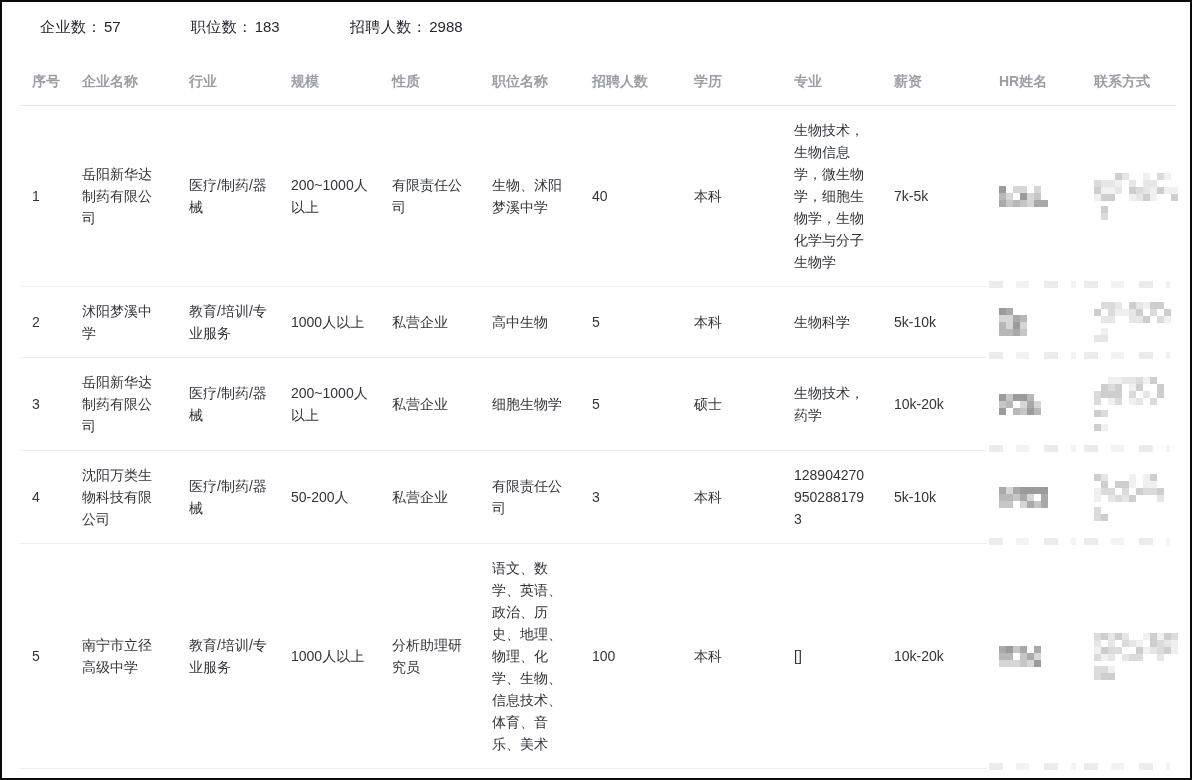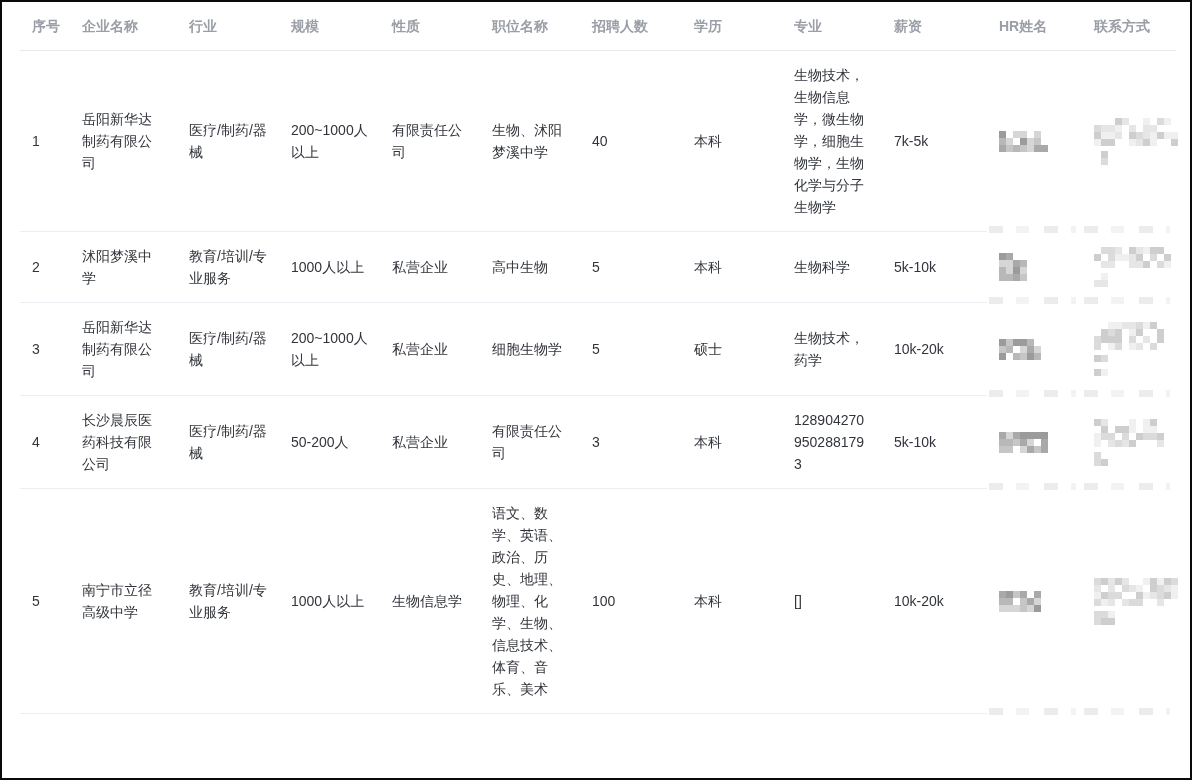--- a/index.html
+++ b/index.html
@@ -63,20 +63,31 @@
   
   [data-mosaic]{display:flex;flex-wrap:wrap;}
   [data-mosaic] i{width:7px;height:7px;display:block;}
   .mosaic-gap{height:5px;}
 </style>
 </head>
 <body>
 
 <div class="page">
 
+  <div class="stats-bar">
+    <div class="stat">
+      <span class="label">企业数：</span><span class="value">57</span>
+    </div>
+    <div class="stat">
+      <span class="label">职位数：</span><span class="value">183</span>
+    </div>
+    <div class="stat">
+      <span class="label">招聘人数：</span><span class="value">2988</span>
+    </div>
+  </div>
 
   <div class="table-wrap">
     <table class="data-table">
       <colgroup>
         <col style="width:50px">
           <col style="width:107px">
           <col style="width:102px">
           <col style="width:101px">
         <col style="width:100px">
           <col style="width:100px">
@@ -368,21 +379,21 @@
                 <i style="background: transparent;"></i>
                 <i style="background: rgb(206, 206, 206);"></i>
                 <i style="background: rgb(240, 240, 240);"></i>
               </div>
             <div class="redact-band"></div>
           </td>
         </tr>
 
         <tr>
           <td>4</td>
-          <td>长沙晨辰医药科技有限公司</td>
+          <td>沈阳万类生物科技有限公司</td>
           <td>医疗/制药/器械</td>
           <td>50-200人</td>
           <td>私营企业</td>
           <td>有限责任公司</td>
           <td>3</td>
           <td>本科</td>
           <td>1289042709502881793</td>
           <td>5k-10k</td>
           <td class="redacted">
             <div data-mosaic="7,3,dark,14" style="width: 49px;">
@@ -462,21 +473,21 @@
               </div>
             <div class="redact-band"></div>
           </td>
         </tr>
 
         <tr>
           <td>5</td>
           <td>南宁市立径高级中学</td>
           <td>教育/培训/专业服务</td>
           <td>1000人以上</td>
-          <td>生物信息学</td>
+          <td>分析助理研究员</td>
           <td>语文、数学、英语、政治、历史、地理、物理、化学、生物、信息技术、体育、音乐、美术</td>
           <td>100</td>
           <td>本科</td>
           <td>[]</td>
           <td>10k-20k</td>
           <td class="redacted">
             <div data-mosaic="6,3,dark,15" style="width: 42px;">
                 <i style="background: rgb(169, 169, 169);"></i>
                 <i style="background: rgb(155, 155, 155);"></i>
                 <i style="background: rgb(198, 198, 198);"></i>

